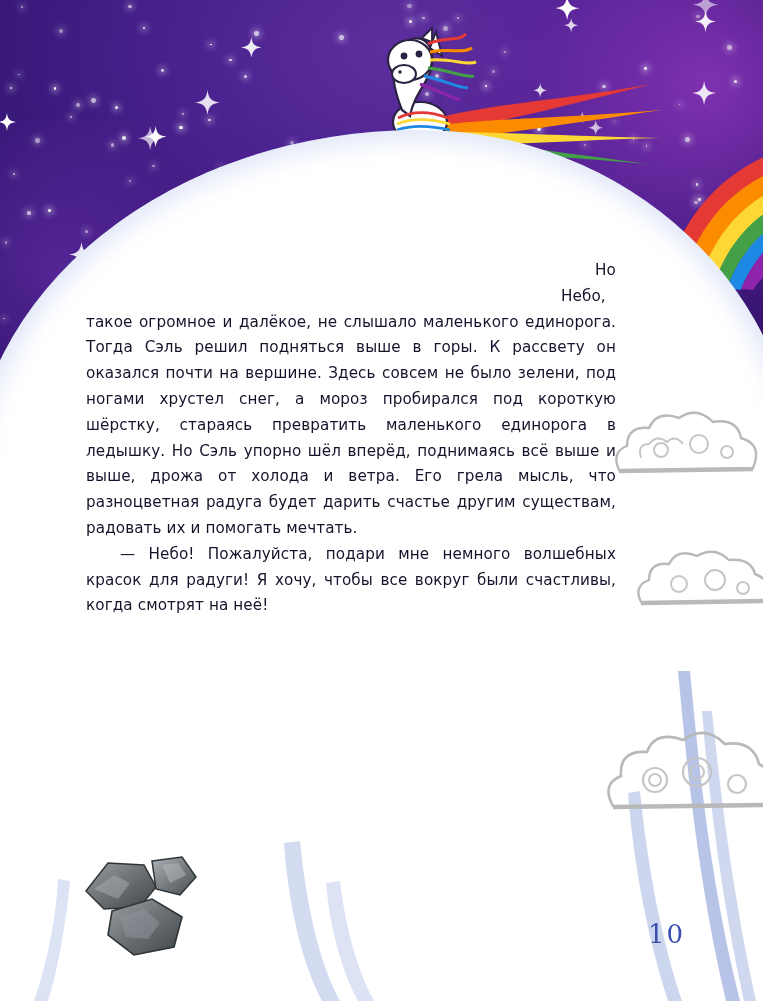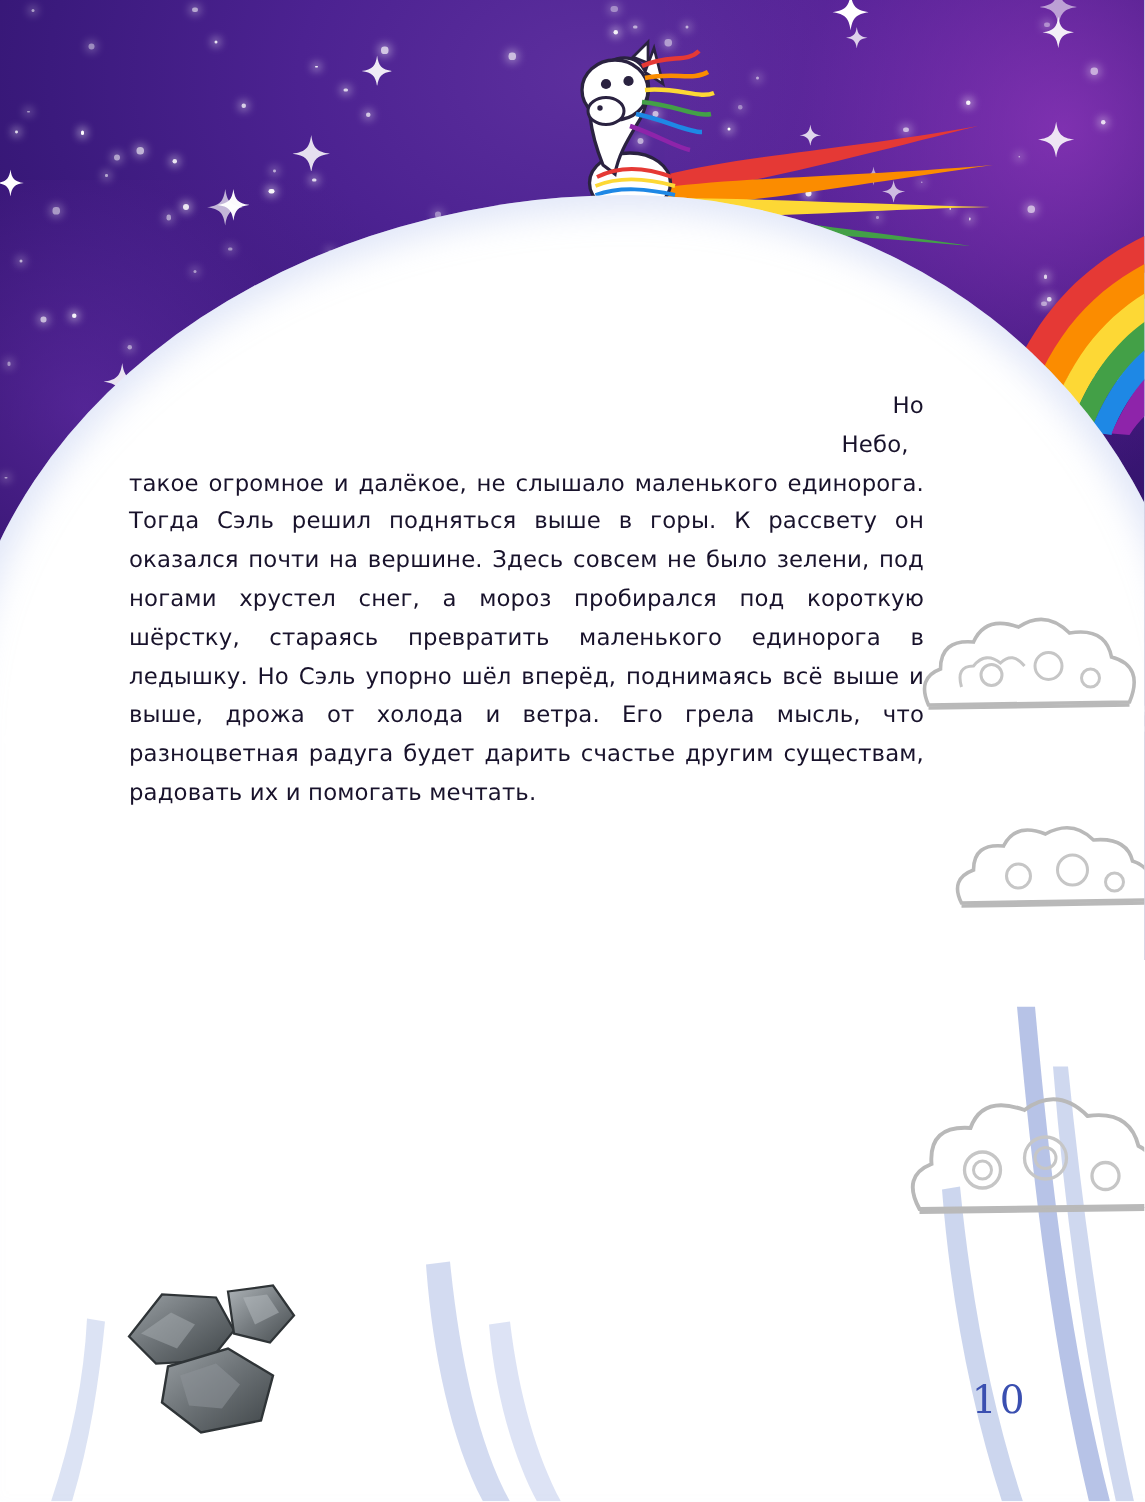--- a/index.html
+++ b/index.html
@@ -894,17 +894,18 @@
     <div class="curve c2"></div>
     <div class="curve c3"></div>
     <div class="curve c4"></div>
     <div class="curve c5"></div>
     <div class="curve c6"></div>
     <div class="curve c7"></div>
     <div class="curve c8"></div>
     <div class="curve c9"></div>
     <div class="curve c10"></div>
     <p class="p-indent">Но Небо, такое огромное и далёкое, не слышало маленького единорога. Тогда Сэль решил подняться выше в горы. К рассвету он оказался почти на вершине. Здесь совсем не было зелени, под ногами хрустел снег, а мороз пробирался под короткую шёрстку, стараясь превратить маленького единорога в ледышку. Но Сэль упорно шёл вперёд, поднимаясь всё выше и выше, дрожа от холода и ветра. Его грела мысль, что разноцветная радуга будет дарить счастье другим существам, радовать их и помогать мечтать.</p>
+    <p class="p-indent">— Небо! Пожалуйста, подари мне немного волшебных красок для радуги! Я хочу, чтобы все вокруг были счастливы, когда смотрят на неё!</p>
   </div>
 
   <div class="page-number">10</div>
 
 </div>
 
 </body></html>

